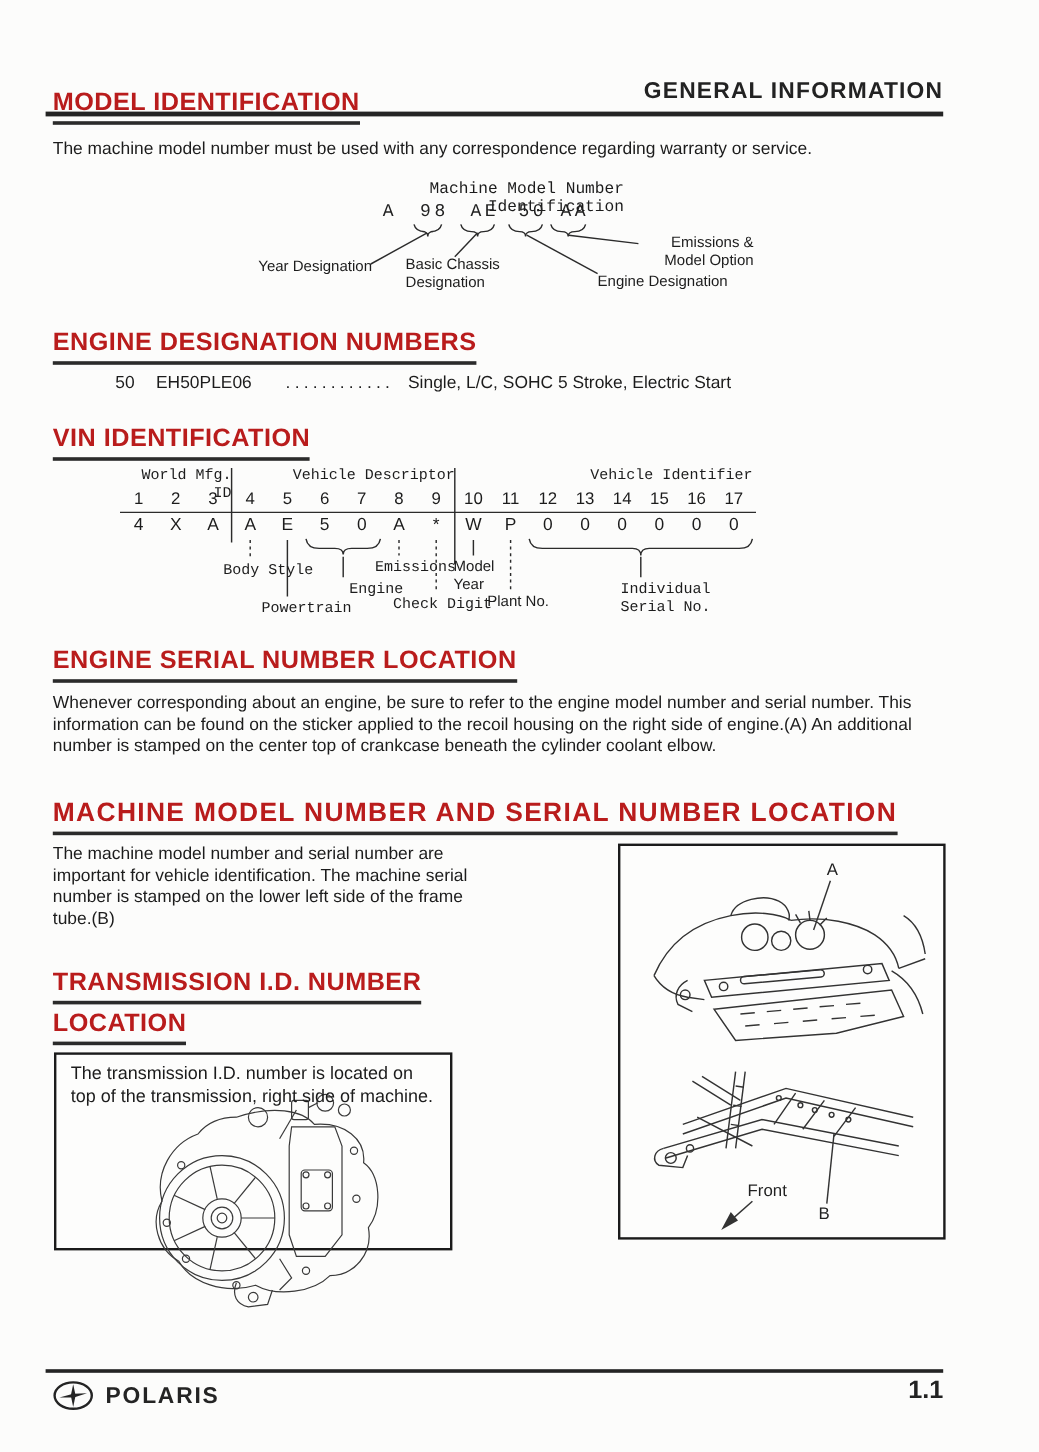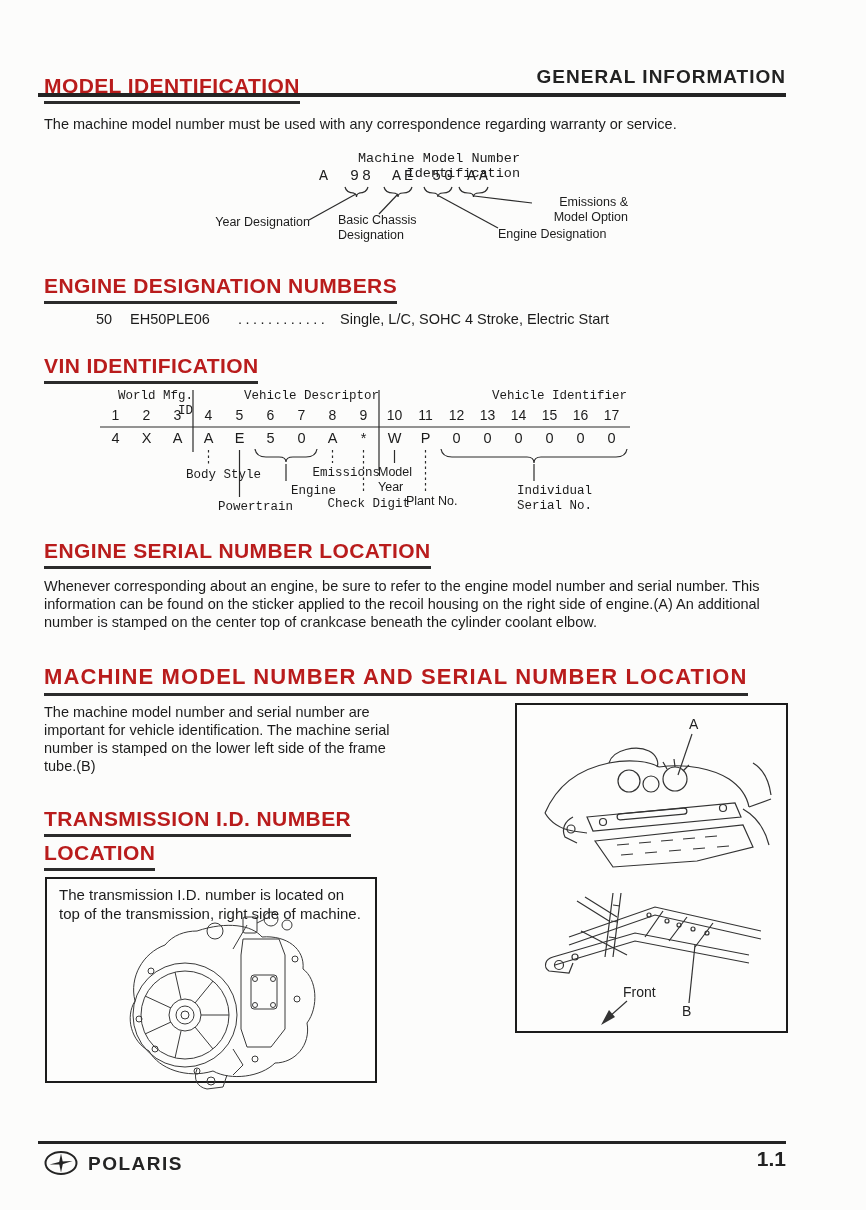--- a/index.html
+++ b/index.html
@@ -70,21 +70,21 @@
     <div class="abs small" style="left:318px; top:81px; width:150px;">Engine Designation</div>
     <div class="abs small" style="left:356px; top:49px; width:92px;text-align:right;">Emissions &amp; Model Option</div>
   </div>
 
   <div class="abs" style="left:44px; top:274px;">
     <span class="h1">ENGINE DESIGNATION NUMBERS</span>
   </div>
   <div class="abs body-text" style="left:96px; top:311px;">50</div>
   <div class="abs body-text" style="left:130px; top:311px;">EH50PLE06</div>
   <div class="abs body-text" style="left:238px; top:311px; letter-spacing:3.5px;">............</div>
-  <div class="abs body-text" style="left:340px; top:311px;">Single, L/C, SOHC 4 Stroke, Electric Start</div>
+  <div class="abs body-text" style="left:340px; top:311px;">Single, L/C, SOHC 5 Stroke, Electric Start</div>
 
   <div class="abs" style="left:44px; top:354px;">
     <span class="h1">VIN IDENTIFICATION</span>
   </div>
 
   <div class="abs small center" style="left:100px; top:389px; width:93px;">World Mfg. ID</div>
   <div class="abs small center" style="left:193px; top:389px; width:186px;">Vehicle Descriptor</div>
   <div class="abs small center" style="left:379px; top:389px; width:248px;">Vehicle Identifier</div>
 
   <div class="abs vin-row" style="left:100px; top:407px;">
@@ -217,21 +217,21 @@
     </svg>
   </div>
 
   <div class="abs" style="left:44px; top:807px;">
     <span class="h1">TRANSMISSION I.D. NUMBER</span>
   </div>
   <div class="abs" style="left:44px; top:841px;">
     <span class="h1">LOCATION</span>
   </div>
 
-  <div class="abs" style="left:45px; top:877px; width:332px; height:206px; border:2px solid #1b1b1b; background:#fdfdfc;">
+  <div class="abs" style="left:45px; top:877px; width:332px; height:165px; border:2px solid #1b1b1b; background:#fdfdfc;">
     <svg class="abs" style="left:0; top:0;" width="328" height="215" viewBox="0 0 328 215">
       <g class="sketch-thin">
         <line x1="200" y1="46" x2="186" y2="70"></line>
         <path d="M150,52 C180,42 205,46 215,58 C240,56 258,70 256,90 C270,100 272,128 260,144 C264,166 248,184 228,184 C214,198 184,202 166,192 C140,200 112,190 102,172 C84,162 78,138 88,122 C82,98 96,74 118,66 C126,56 138,52 150,52 Z"></path>
         <circle cx="138" cy="136" r="52"></circle>
         <circle cx="138" cy="136" r="44"></circle>
         <circle cx="138" cy="136" r="16"></circle>
         <circle cx="138" cy="136" r="9"></circle>
         <circle cx="138" cy="136" r="4"></circle>
         <line x1="154" y1="136" x2="182" y2="136"></line>

